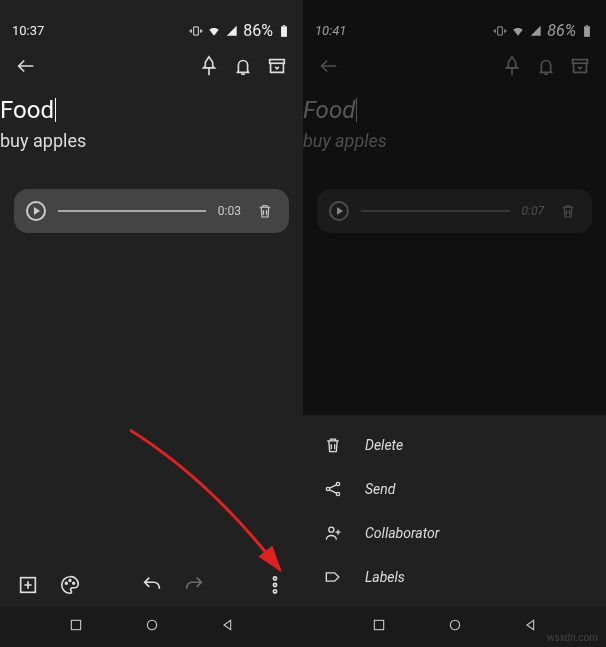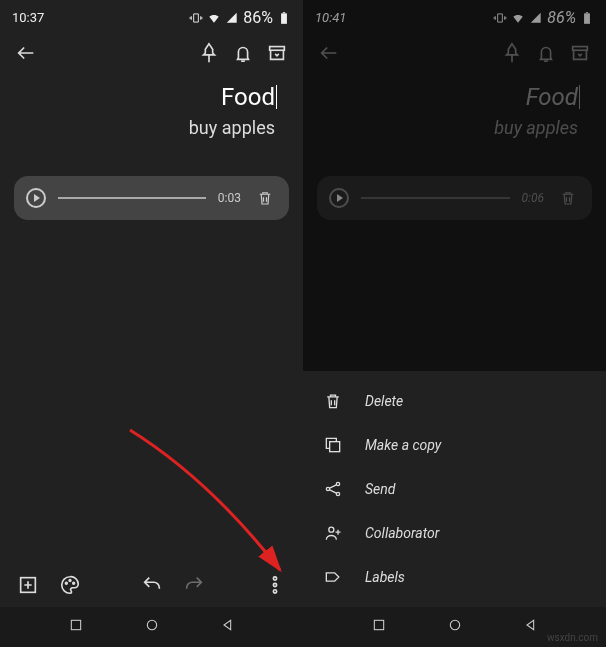--- a/index.html
+++ b/index.html
@@ -1,27 +1,27 @@
 <!DOCTYPE html>
 <html><head>
 <meta charset="utf-8">
 <style>
   * { box-sizing: border-box; margin: 0; padding: 0; font-family: Roboto, -apple-system, sans-serif; }
   body { background: #000; width: 606px; height: 647px; position: relative; overflow: hidden; }
   .phone { position: absolute; top: 0; height: 647px; background: #212121; }
   .phone.left { left: 0; width: 303px; }
   .phone.right { left: 303px; width: 303px; background: #191919; font-style: italic; }
-  .statusbar { display: flex; justify-content: space-between; align-items: center; padding: 8px 12px 4px; color: #eee; font-size: 13px; }
+  .statusbar { display: flex; justify-content: space-between; align-items: center; padding: 21px 12px 4px; color: #eee; font-size: 13px; }
   .status-icons { display: flex; gap: 4px; align-items: center; font-size: 16px; }
   .status-icons svg { width: 14px; height: 14px; fill: #eee; }
   .topbar { display: flex; align-items: center; padding: 10px 14px; gap: 10px; }
   .topbar .spacer { flex: 1; }
   .icon-btn { width: 24px; height: 24px; display: flex; align-items: center; justify-content: center; color: #ddd; cursor: pointer; }
   .icon-btn svg { width: 22px; height: 22px; fill: none; stroke: #ddd; stroke-width: 1.8; }
-  .note-body { padding: 8px 28px; text-align: right; }
+  .note-body { padding: 8px 0; }
   .title { font-size: 24px; color: #fff; font-weight: 400; margin-bottom: 6px; position: relative; display: inline-block; }
   .title::after { content: ""; position: absolute; right: -2px; top: 2px; width: 1px; height: 24px; background: #fff; }
   .phone.right .title { color: #888; }
   .phone.right .title::after { background: #888; }
   .content { font-size: 18px; color: #ddd; margin-bottom: 30px; }
   .phone.right .content { color: #777; }
   .audio { background: #444; margin: 0 14px; border-radius: 14px; padding: 10px 12px; display: flex; align-items: center; gap: 12px; }
   .phone.right .audio { background: #2a2a2a; }
   .play { width: 20px; height: 20px; border: 2px solid #ccc; border-radius: 50%; display: flex; align-items: center; justify-content: center; }
   .play::after { content: ""; border-left: 6px solid #ccc; border-top: 4px solid transparent; border-bottom: 4px solid transparent; margin-left: 2px; }
@@ -197,41 +197,34 @@
         </svg>
       </div>
   </div>
   <div class="note-body">
     <div class="title">Food</div>
     <div class="content">buy apples</div>
   </div>
   <div class="audio">
     <div class="play" style="border-color:#777"></div>
     <div class="track"></div>
-    <div class="dur">0:06</div>
+    <div class="dur">0:07</div>
     <div class="trash icon-btn">
         <svg viewBox="0 0 24 24">
           <path d="M5 7h14M9 7V5h6v2M7 7l1 13h8l1-13M10 11v6M14 11v6"></path>
         </svg>
       </div>
   </div>
   <div class="dimmer"></div>
   <div class="sheet">
     <div class="sheet-row">
       <svg viewBox="0 0 24 24">
           <path d="M5 7h14M9 7V5h6v2M7 7l1 13h8l1-13M10 11v6M14 11v6"></path>
         </svg>
       <span>Delete</span>
-    </div>
-    <div class="sheet-row">
-      <svg viewBox="0 0 24 24">
-          <rect x="8" y="8" width="12" height="12"></rect>
-          <path d="M16 8V4H4v12h4"></path>
-        </svg>
-      <span>Make a copy</span>
     </div>
     <div class="sheet-row">
       <svg viewBox="0 0 24 24">
           <circle cx="6" cy="12" r="2"></circle>
           <circle cx="18" cy="6" r="2"></circle>
           <circle cx="18" cy="18" r="2"></circle>
           <path d="M8 11l8-4M8 13l8 4"></path>
         </svg>
       <span>Send</span>
     </div>

